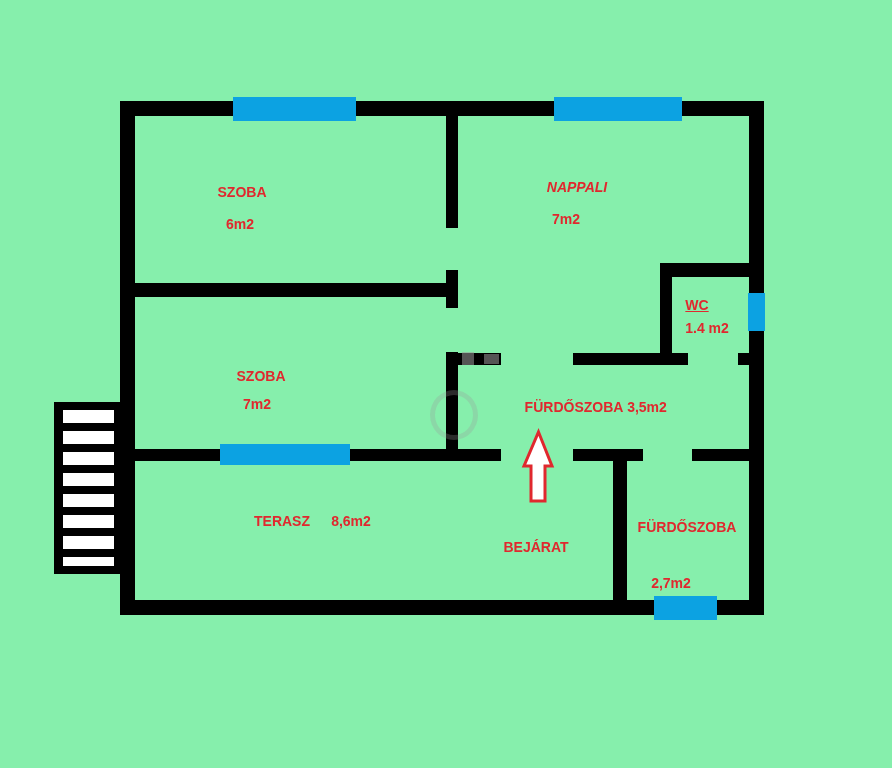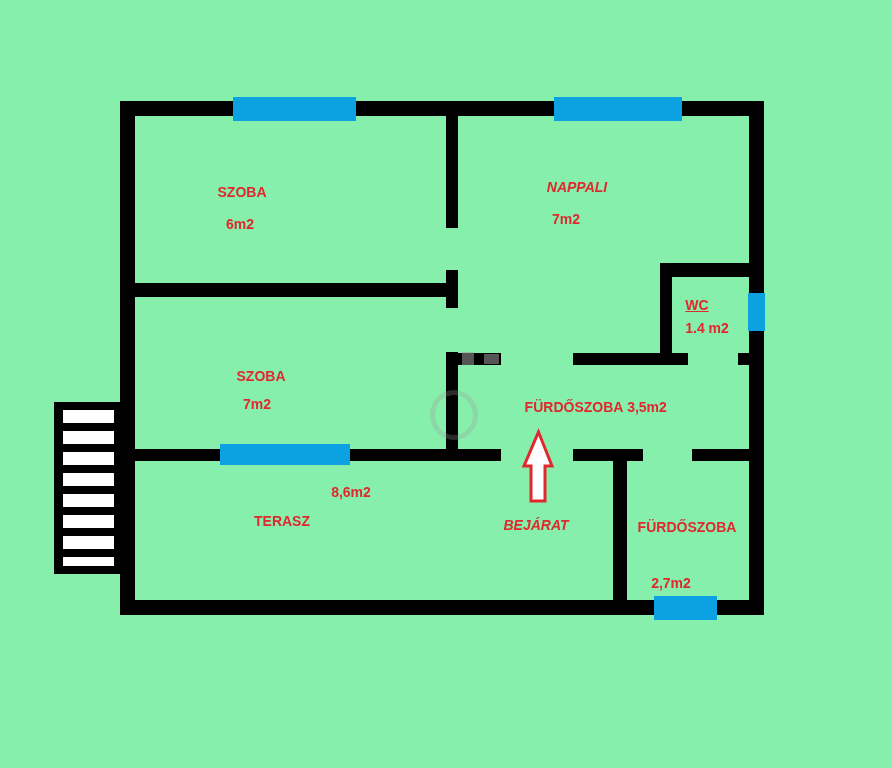--- a/index.html
+++ b/index.html
@@ -90,24 +90,24 @@
   <div class="room-label" style="left:697px;top:305px;text-decoration:underline;">WC</div>
   <div class="room-label" style="left:707px;top:328px;text-align:center;">1.4 m2</div>
 
   <div class="room-label" style="left:261px;top:376px;">SZOBA</div>
   <div class="room-label" style="left:257px;top:404px;">7m2</div>
 
   <div class="room-label" style="left:574px;top:407px;">FÜRDŐSZOBA</div>
   <div class="room-label" style="left:647px;top:407px;">3,5m2</div>
 
   <div class="room-label" style="left:282px;top:521px;text-align:center;">TERASZ</div>
-  <div class="room-label" style="left:351px;top:492px;">8,6m2</div>
+  <div class="room-label" style="left:351px;top:521px;">8,6m2</div>
 
   <div class="room-label" style="left:683px;top:527px;padding-left:8px;">FÜRDŐSZOBA</div>
   <div class="room-label" style="left:671px;top:583px;">2,7m2</div>
 
-  <div class="room-label" style="left:536px;top:525px;font-style:italic;">BEJÁRAT</div>
+  <div class="room-label" style="left:536px;top:547px;">BEJÁRAT</div>
 
   <svg class="entrance-arrow" width="40" height="78" viewBox="0 0 40 78">
     <polygon points="20.5,4 34,38 27,38 27,73 13,73 13,38 6,38" fill="#ffffff" stroke="#e0282e" stroke-width="3" stroke-linejoin="miter"></polygon>
   </svg>
 
 </div>
 
 </body></html>

